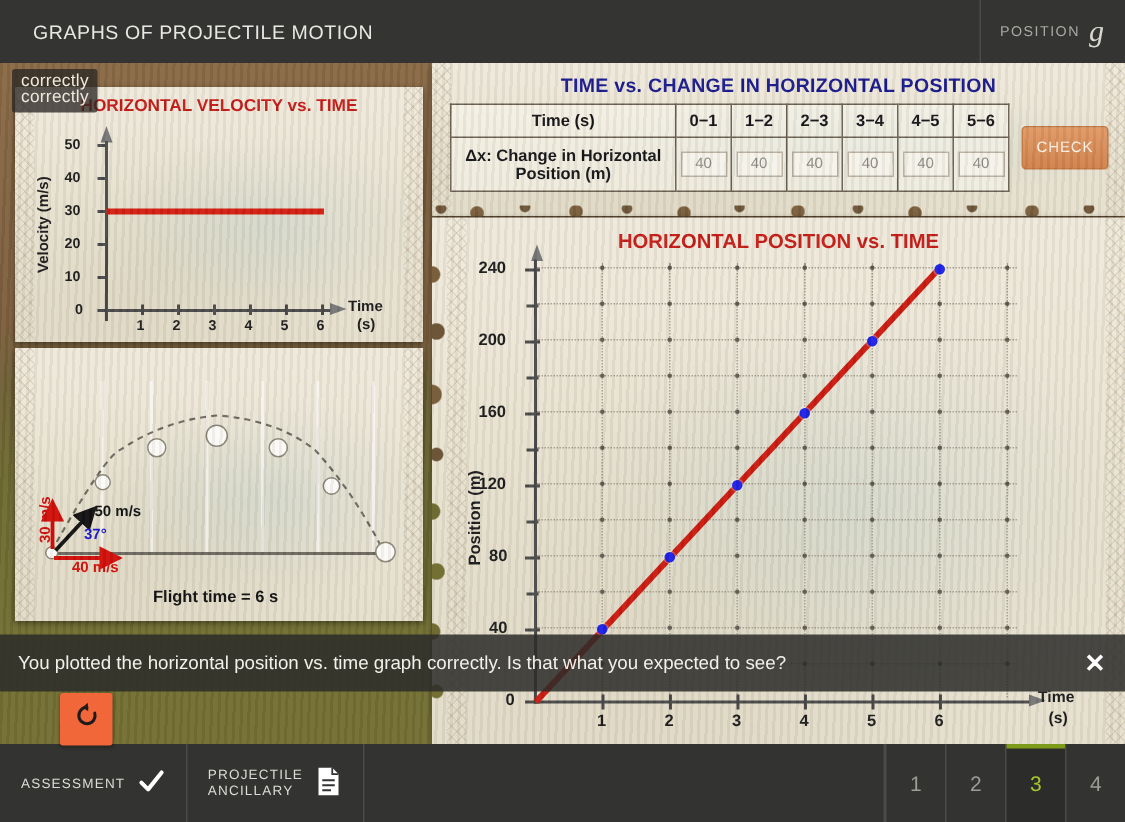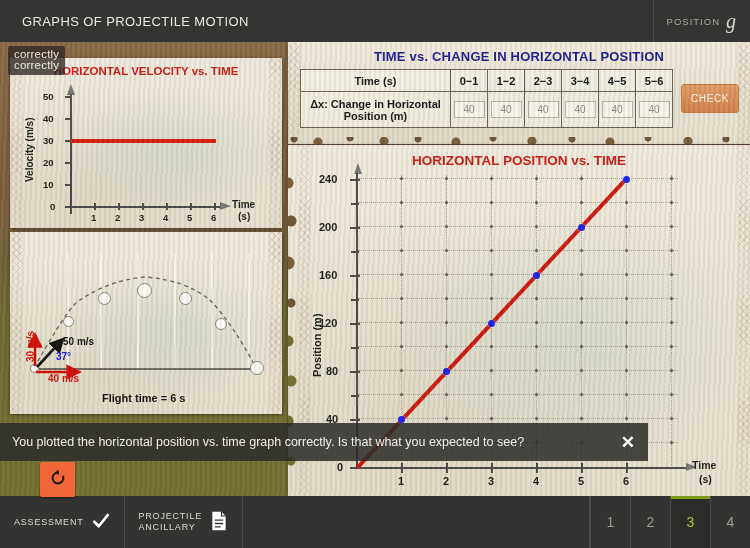--- a/index.html
+++ b/index.html
@@ -184,21 +184,21 @@
   .vstrip { position: absolute; width: 2px; background: rgba(255,255,255,.55); }
   .ball { position: absolute; border-radius: 50%; background: #fbfaf6;
           border: 1.5px solid #8b8577; }
   .ground { position: absolute; height: 1.5px; background: #6e6a60; }
   .lbl { position: absolute; font-size: 10px; font-weight: bold; white-space: nowrap; }
   .lbl.red { color: #d2110b; } .lbl.blue { color: #1b1bcf; } .lbl.blk { color: #131313; }
   .lbl.vert { transform-origin: 0 0; transform: rotate(-90deg); }
 
   
   .msgbar {
-    position: absolute; left: 0; top: 423px; width: 648px; height: 38px;
+    position: absolute; left: 0; top: 423px; width: 750px; height: 38px;
     background: rgba(44,44,42,.86); display: flex; align-items: center; z-index: 20;
   }
   .msgbar .txt { color: #f2f0ea; font-size: 12.5px; padding-left: 12px; flex: 1; }
   .msgbar .closer { color: #fff; font-size: 17px; font-weight: bold; padding: 0 13px; cursor: pointer; }
 
   .resetbtn {
     position: absolute; left: 40px; top: 462px; width: 35px; height: 35px;
     background: #f2673a; border-radius: 2px; display: flex;
     align-items: center; justify-content: center; cursor: pointer; z-index: 21;
     box-shadow: 0 1px 3px rgba(0,0,0,.4);

